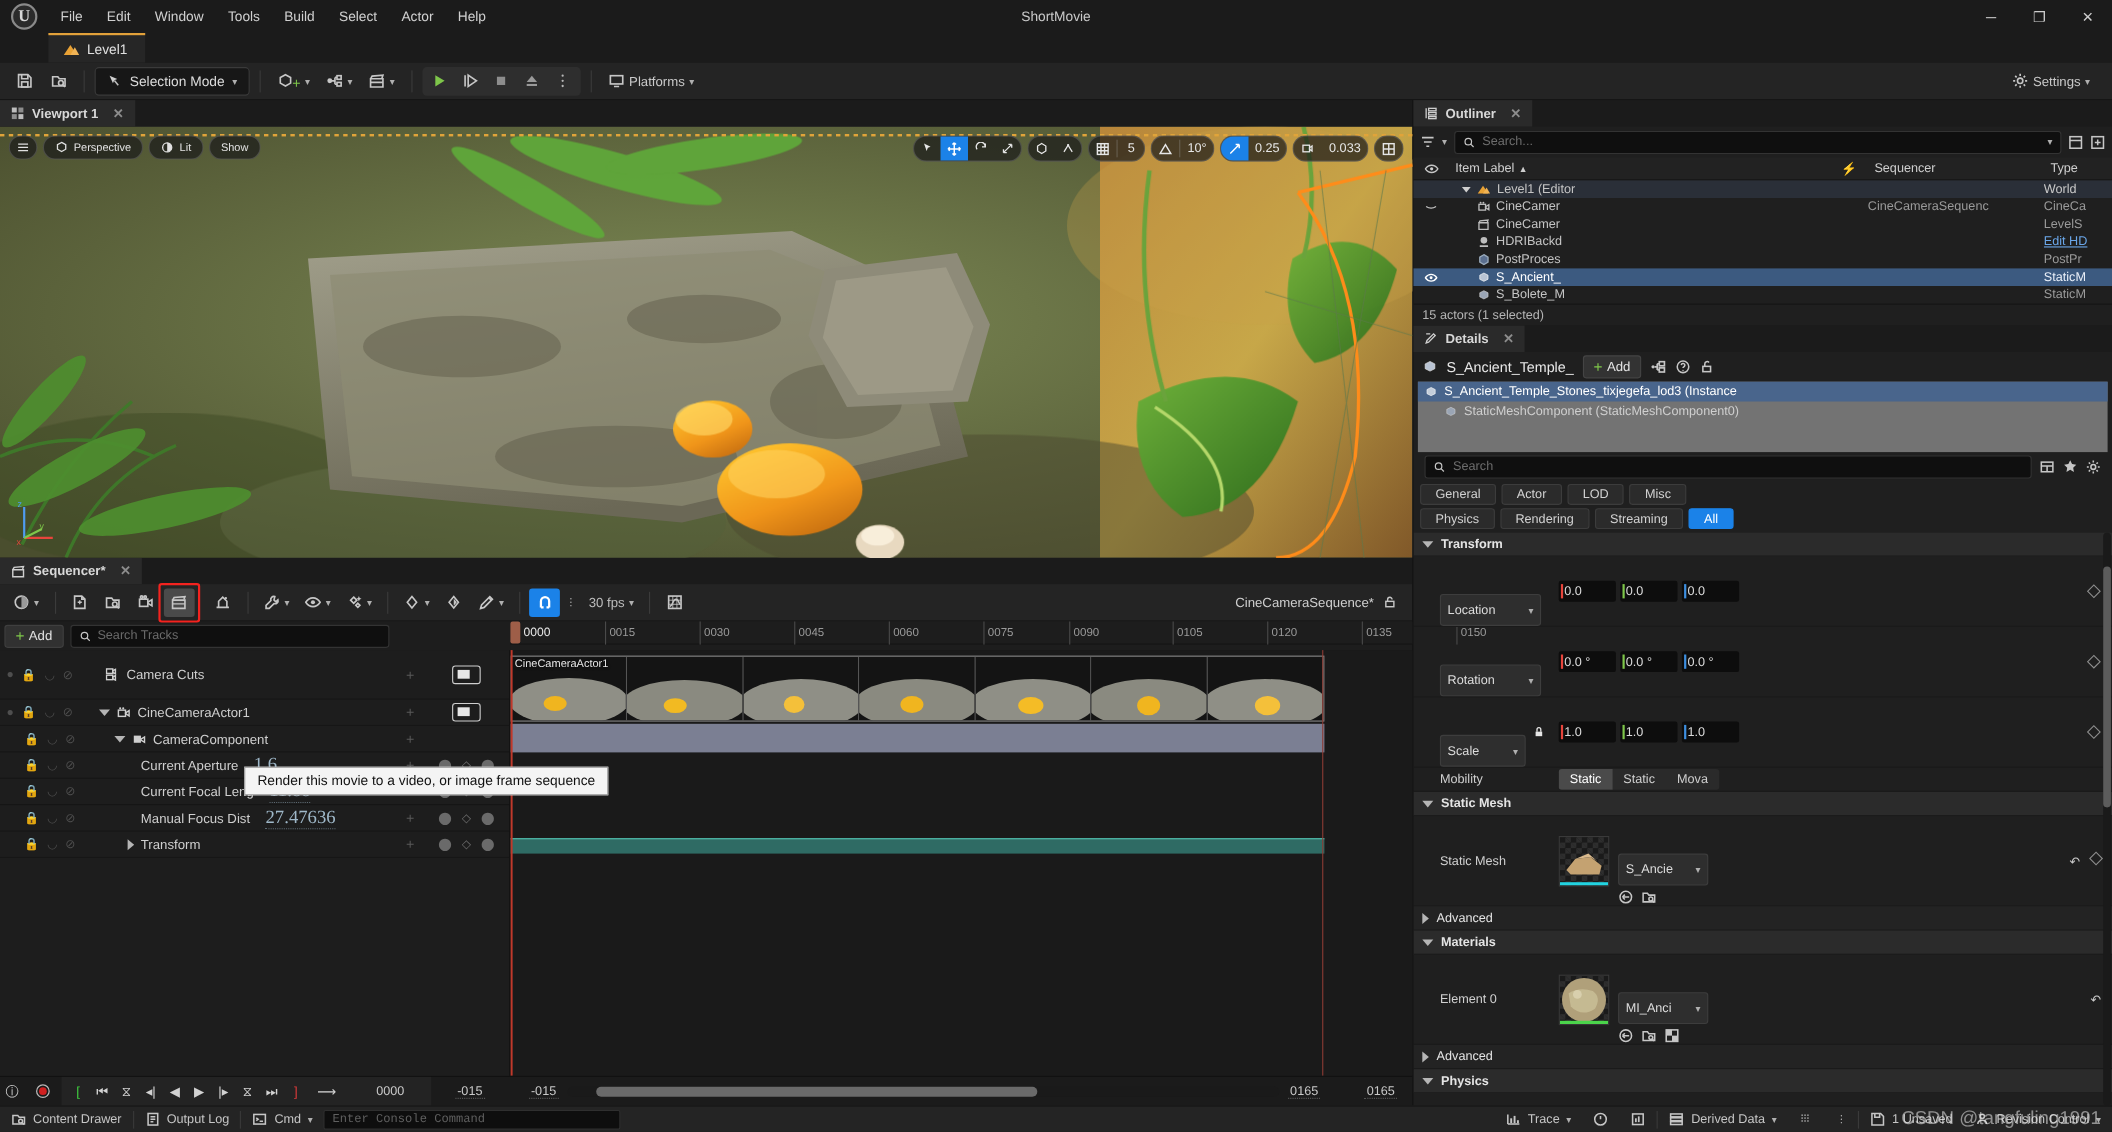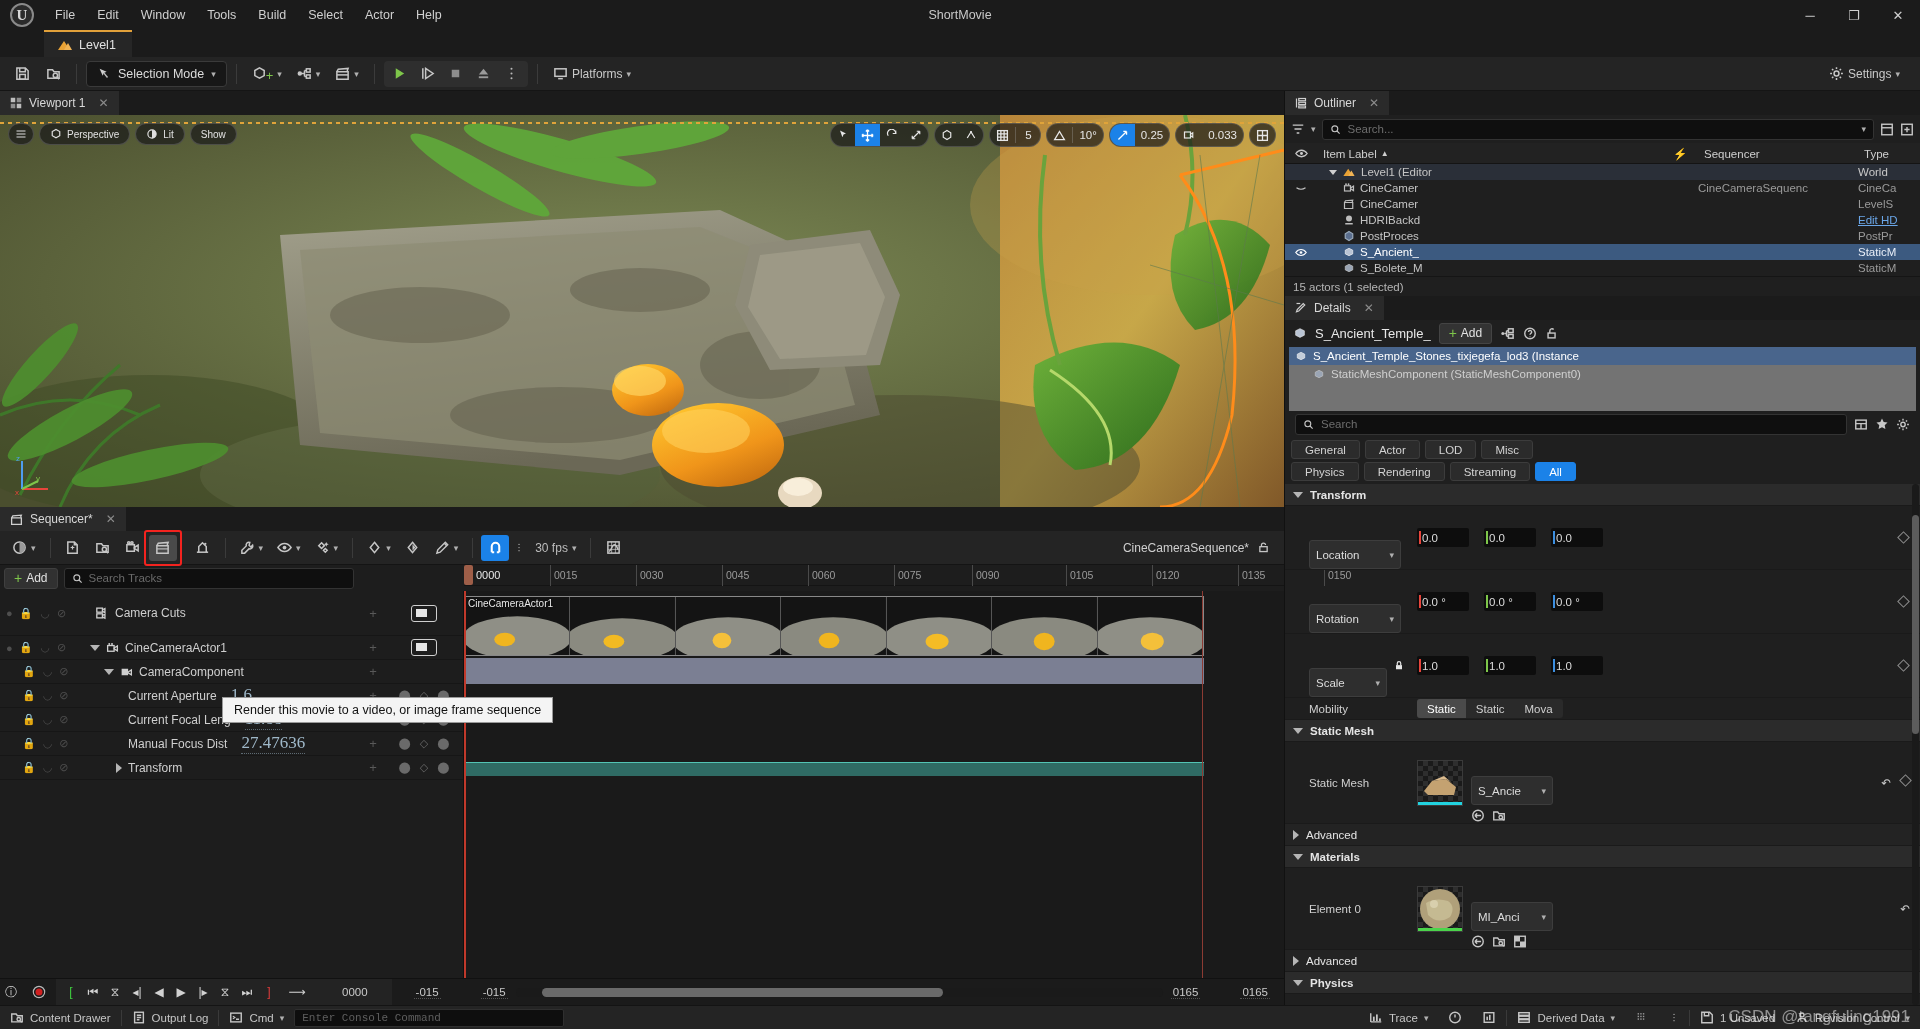--- a/index.html
+++ b/index.html
@@ -82,21 +82,21 @@
 
   
   .bodysplit { flex: 1; display: flex; min-height: 0; }
   .leftcol { width: 1284px; display: flex; flex-direction: column; min-width: 0; }
   .rightcol { width: 636px; display: flex; flex-direction: column; background: #1b1b1b; border-left: 1px solid #111; }
 
   
   .paneltabs { height: 24px; background: #1b1b1b; display: flex; align-items: stretch; flex: none; }
   .ptab {
     background: #2a2a2a; display: flex; align-items: center; gap: 7px;
-    padding: 0 10px; font-size: 12px; color: #d8d8d8;
+    padding: 0 10px; font-size: 12px; color: #d8d8d8; font-weight: bold;
   }
   .ptab .x { color: #8d8d8d; font-size: 12px; margin-left: 6px; }
 
   
   .viewport { position: relative; flex: none; height: 392px; overflow: hidden; background: #2b2b25; }
   .vp-scene { position: absolute; inset: 0; }
   .vp-overlay-tl { position: absolute; left: 8px; top: 8px; display: flex; align-items: center; gap: 5px; }
   .vpill {
     height: 22px; background: rgba(26,26,26,.72); border: 1px solid rgba(120,120,120,.45);
     border-radius: 11px; display: flex; align-items: center; gap: 5px; padding: 0 10px;
@@ -183,21 +183,21 @@
   .scrollbar-h { flex: 1; height: 9px; background: #1a1a1a; border-radius: 5px; margin: 0 8px; position: relative; }
   .scrollbar-h .thumb { position: absolute; left: 4%; width: 62%; top: 0; bottom: 0; background: #6a6a6a; border-radius: 5px; }
 
   
   .outliner { flex: none; display: flex; flex-direction: column; background: #1f1f1f; }
   .olsearchrow { height: 28px; display: flex; align-items: center; gap: 6px; padding: 0 6px; flex: none; }
   .srchbox {
     flex: 1; height: 21px; background: #0f0f0f; border: 1px solid #333; border-radius: 3px;
     display: flex; align-items: center; gap: 7px; padding: 0 7px; font-size: 11.5px; color: #6d6d6d;
   }
-  .olhead { height: 21px; display: flex; align-items: flex-start; background: #222; border-bottom: 1px solid #141414;
+  .olhead { height: 21px; display: flex; align-items: center; background: #222; border-bottom: 1px solid #141414;
             font-size: 11.5px; color: #cfcfcf; flex: none; }
   .olhead > div { display: flex; align-items: center; gap: 4px; padding: 0 6px; height: 21px; }
   .olhead .c-eye { width: 32px; justify-content: center; }
   .olhead .c-lbl { flex: 1; }
   .olhead .c-bolt { width: 34px; justify-content: center; color: #e08c28; }
   .olhead .c-seq { width: 160px; }
   .olhead .c-type { width: 62px; }
   .olrow { height: 16px; display: flex; align-items: center; font-size: 11.5px; color: #c4c4c4; }
   .olrow.sel { background: #3c5a80; color: #fff; }
   .olrow.hdr { background: #2a2f38; }
@@ -241,21 +241,21 @@
   .tri.right { border-top: 5px solid transparent; border-bottom: 5px solid transparent;
                border-left: 6px solid #b5b5b5; border-right: none; }
   .prow { display: flex; align-items: center; min-height: 22px; border-bottom: 1px solid #1a1a1a; font-size: 11.5px; }
   .plabel { width: 132px; flex: none; padding-left: 24px; color: #d0d0d0; }
   .pctl { flex: 1; display: flex; align-items: center; gap: 4px; }
   .dropdn {
     height: 29px; background: #2e2e2e; border: 1px solid #3d3d3d; border-radius: 3px;
     display: flex; align-items: center; justify-content: space-between; gap: 6px;
     padding: 0 6px; font-size: 11.5px; color: #dcdcdc; min-width: 74px; margin-top: 34px;
   }
-  .vec { display: flex; gap: 15px; }
+  .vec { display: flex; gap: 4px; }
   .vfield {
     width: 52px; height: 19px; background: #0d0d0d; border-radius: 2px; display: flex; align-items: center;
     padding-left: 5px; font-size: 11.5px; color: #dcdcdc; position: relative;
   }
   .vfield::before { content:""; position:absolute; left:2px; top:3px; bottom:3px; width:2px; }
   .vfield.x::before { background: #e8453c; }
   .vfield.y::before { background: #7ec64a; }
   .vfield.z::before { background: #3d8fe0; }
   .diamond { width: 9px; height: 9px; border: 1px solid #8d8d8d; transform: rotate(45deg); margin-left: auto; margin-right: 12px; }
   .mob-group { display: flex; background: #2a2a2a; border-radius: 3px; overflow: hidden; }

